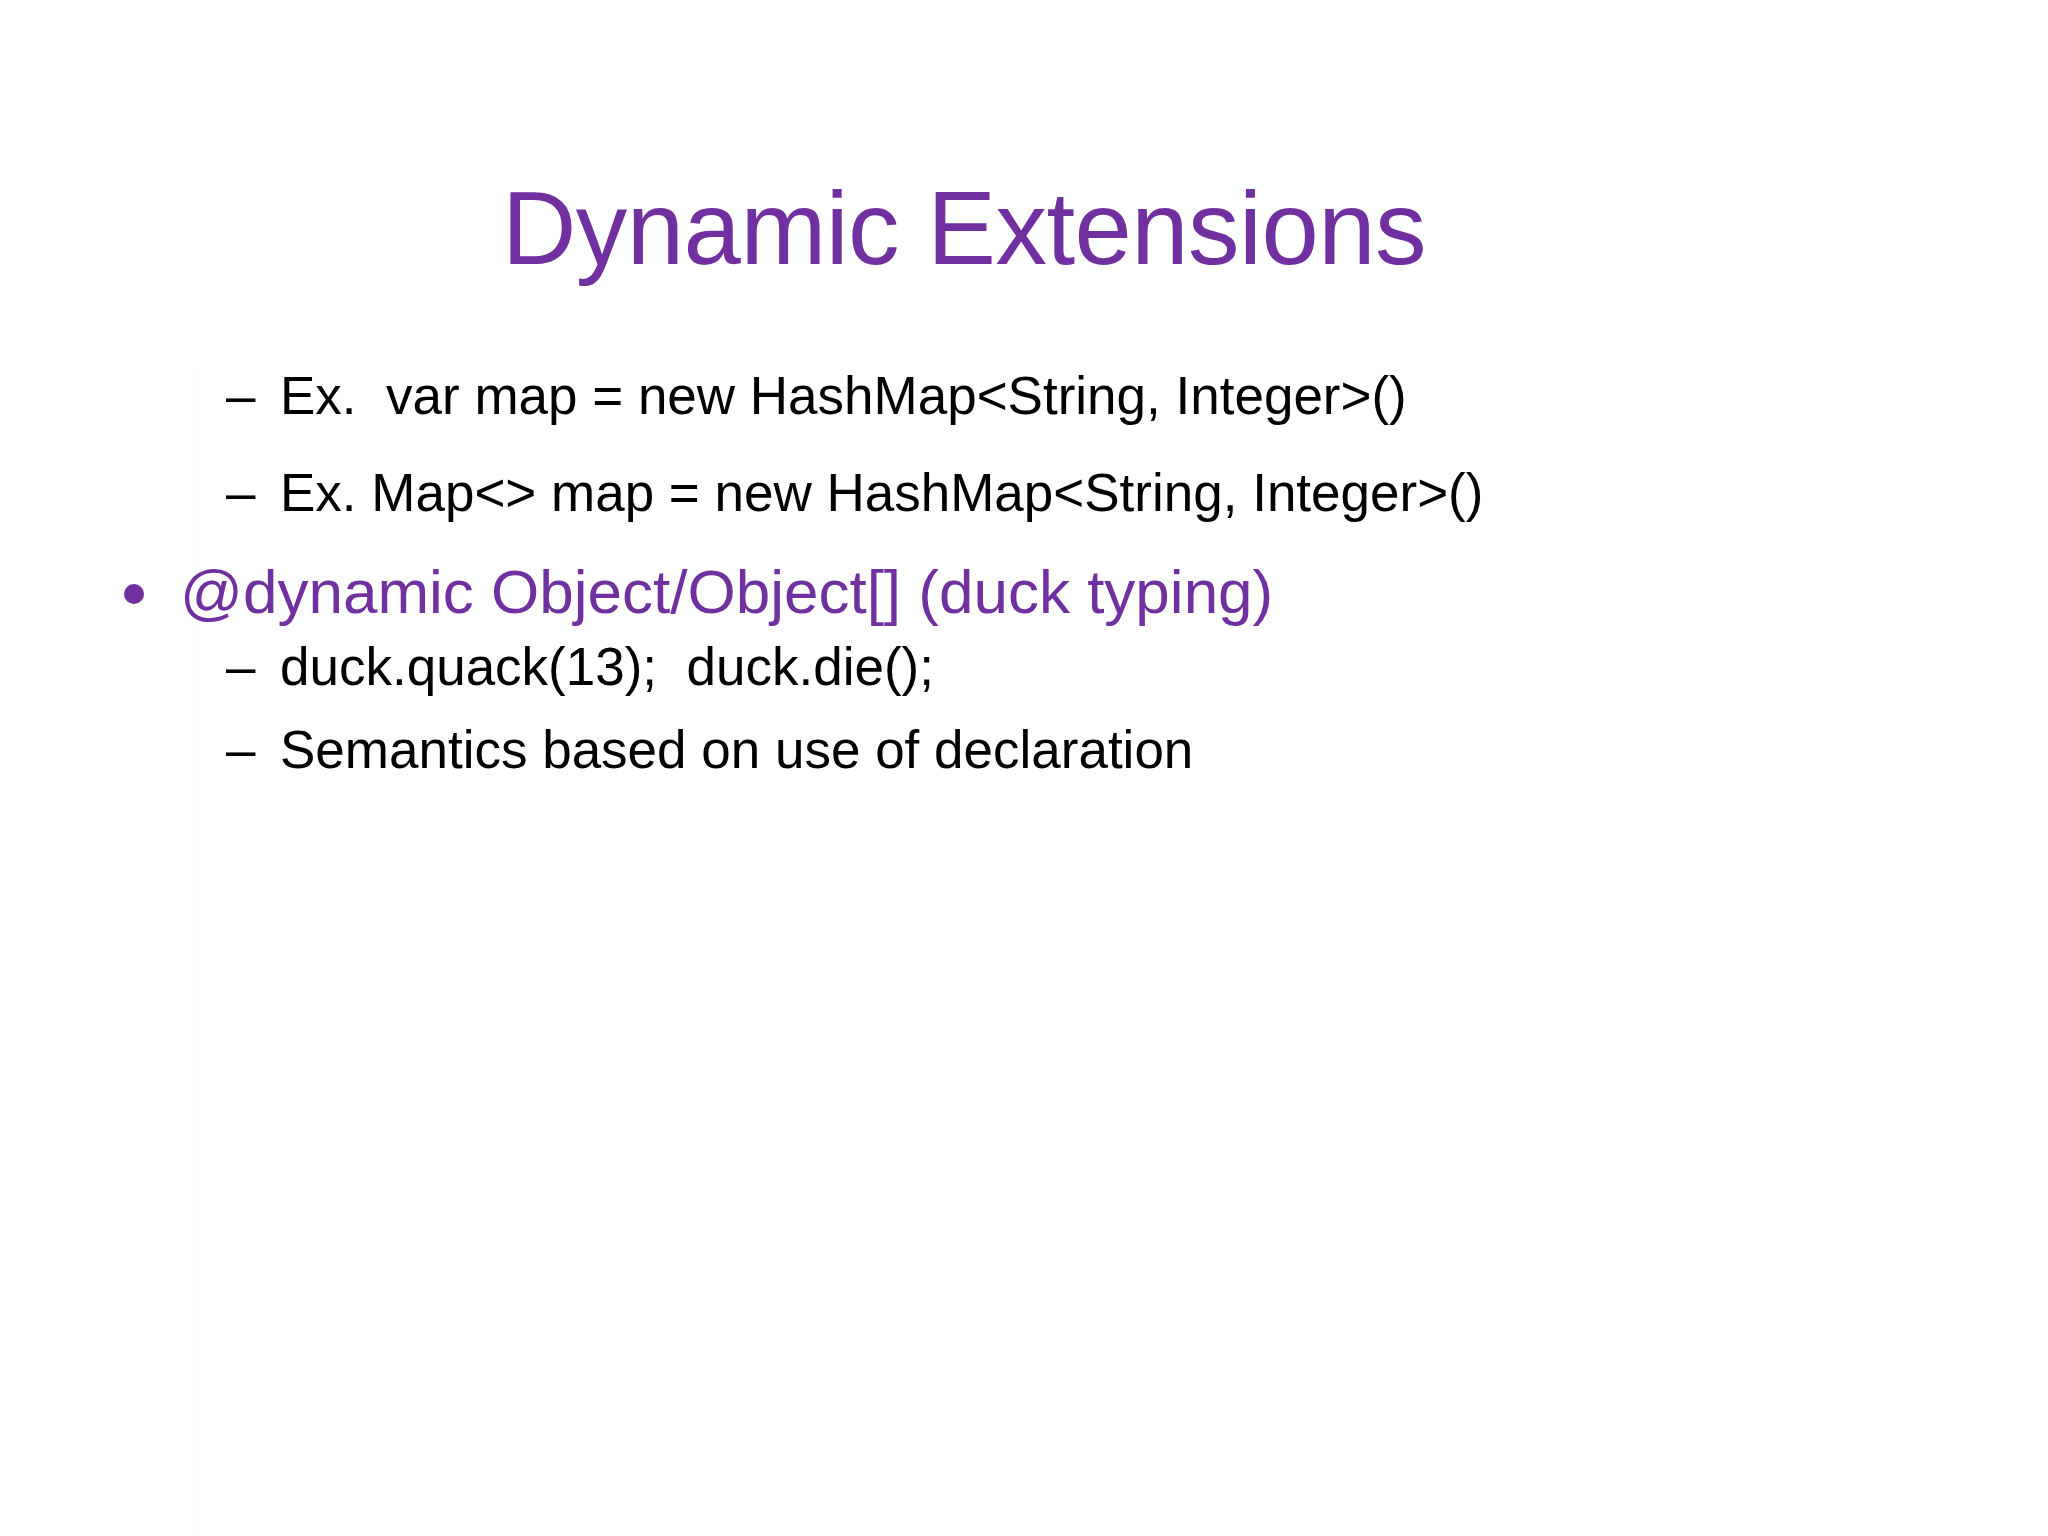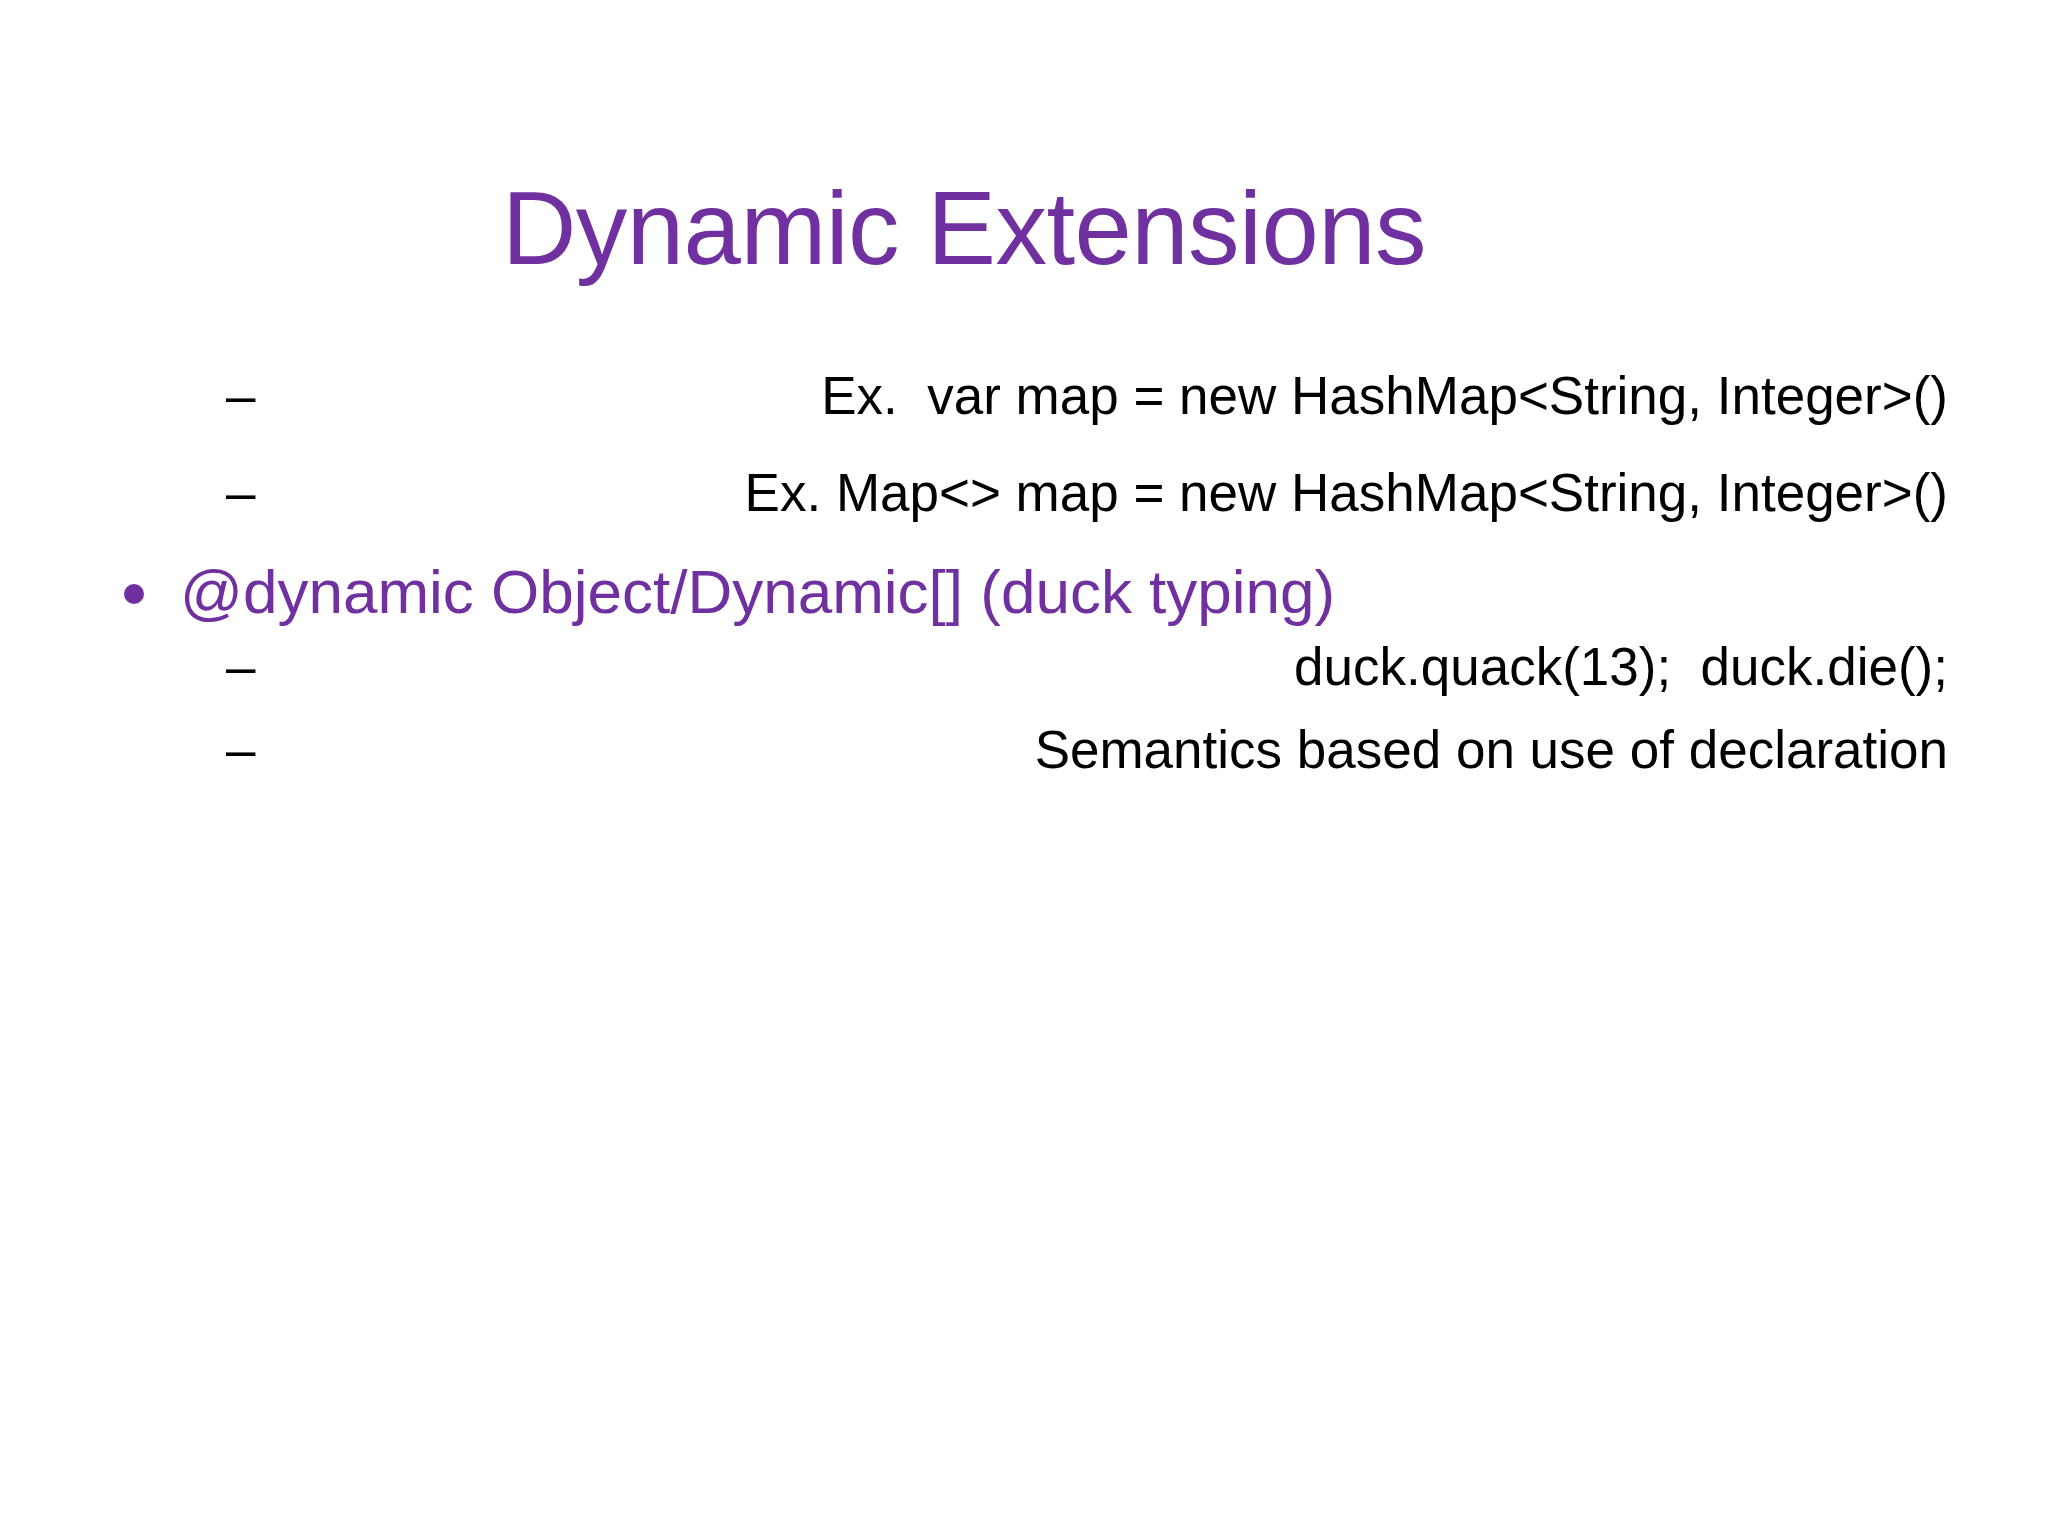--- a/index.html
+++ b/index.html
@@ -96,21 +96,20 @@
     color: #000000;
     font-size: 53px;
     line-height: 1.07;
   }
   .lvl2 .text {
     display: block;
   }
   .lvl2 .text .line {
     display: block;
     white-space: pre;
-    text-align: right;
   }
 
   
   .gap-after-sub { margin-bottom: 40px; }
   .gap-after-lvl1 { margin-bottom: 16px; }
   .multiline { margin-bottom: 26px; }
 
   
   #placeholder-edge {
     position: absolute;
@@ -138,21 +137,21 @@
         </span>
       </div>
       <div class="bullet-row lvl2 gap-after-sub">
         <span class="marker">–</span>
         <span class="text">
           <span class="line">Ex. Map&lt;&gt; map = new HashMap&lt;String, Integer&gt;()</span>
         </span>
       </div>
       <div class="bullet-row lvl1 gap-after-lvl1">
         <span class="marker"><span class="dot"></span></span>
-        <span class="text">@dynamic Object/Dynamic[]  (duck typing)</span>
+        <span class="text">@dynamic Object/Object[]  (duck typing)</span>
       </div>
       <div class="bullet-row lvl2 multiline">
         <span class="marker">–</span>
         <span class="text">
           <span class="line">duck.quack(13);  duck.die();</span>
         </span>
       </div>
       <div class="bullet-row lvl2">
         <span class="marker">–</span>
         <span class="text">

